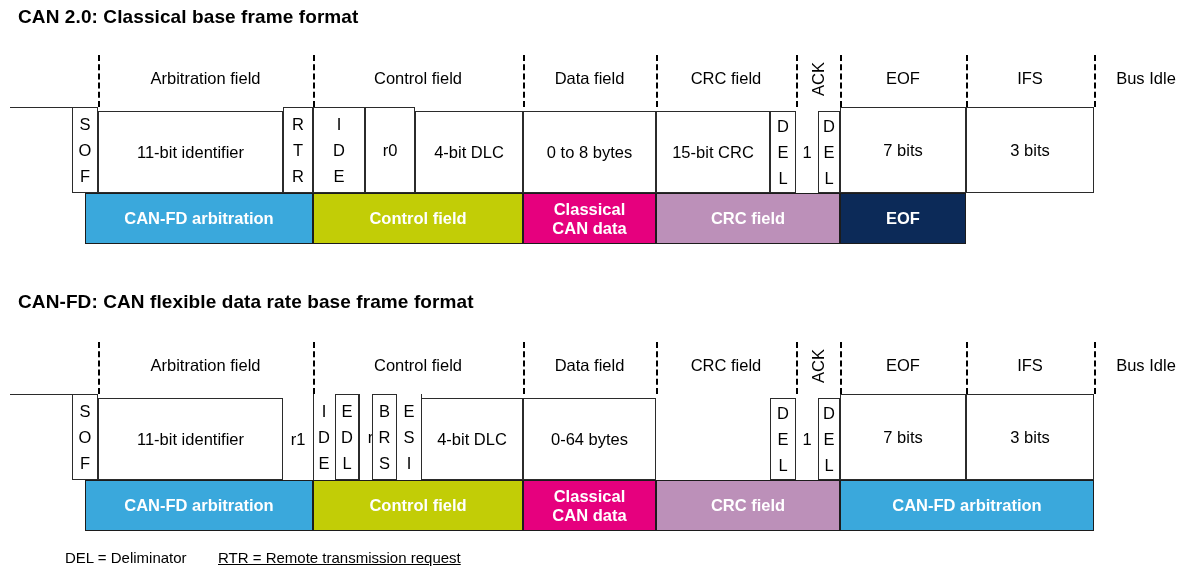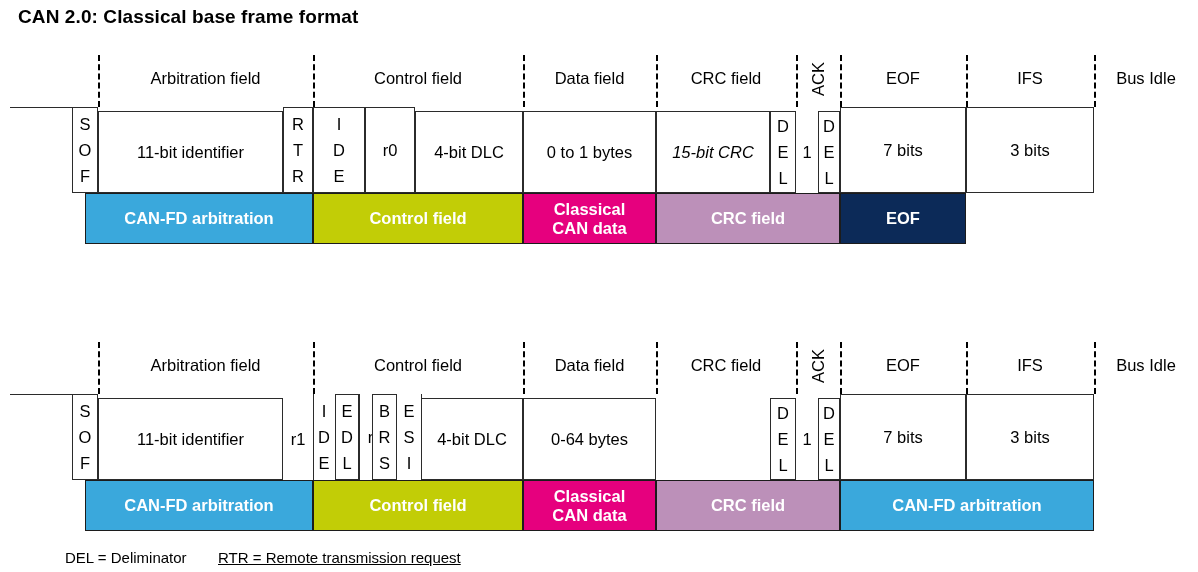--- a/index.html
+++ b/index.html
@@ -125,39 +125,40 @@
 F</div>
   <div class="cell" style="left:98px;top:111px;width:185px;height:82px;">11-bit identifier</div>
   <div class="cell vert" style="left:283px;top:107px;width:30px;height:86px;">R
 T
 R</div>
   <div class="cell vert" style="left:313px;top:107px;width:52px;height:86px;">I
 D
 E</div>
   <div class="cell" style="left:365px;top:107px;width:50px;height:86px;">r0</div>
   <div class="cell" style="left:415px;top:111px;width:108px;height:82px;">4-bit DLC</div>
-  <div class="cell" style="left:523px;top:111px;width:133px;height:82px;">0 to 1 bytes</div>
-  <div class="cell" style="left:656px;top:111px;width:114px;height:82px;font-style:italic;">15-bit CRC</div>
+  <div class="cell" style="left:523px;top:111px;width:133px;height:82px;">0 to 8 bytes</div>
+  <div class="cell" style="left:656px;top:111px;width:114px;height:82px;">15-bit CRC</div>
   <div class="cell vert" style="left:770px;top:111px;width:26px;height:82px;">D
 E
 L</div>
   <div class="cell nb" style="left:796px;top:111px;width:22px;height:82px;">1</div>
   <div class="cell vert" style="left:818px;top:111px;width:22px;height:82px;">D
 E
 L</div>
   <div class="cell" style="left:840px;top:107px;width:126px;height:86px;">7 bits</div>
   <div class="cell" style="left:966px;top:107px;width:128px;height:86px;">3 bits</div>
 
   <div class="band" style="left:85px;top:193px;width:228px;height:51px;background:#3aa8dc;">CAN-FD arbitration</div>
   <div class="band" style="left:313px;top:193px;width:210px;height:51px;background:#c2cd06;">Control field</div>
   <div class="band" style="left:523px;top:193px;width:133px;height:51px;background:#e6007e;">Classical
 CAN data</div>
   <div class="band" style="left:656px;top:193px;width:184px;height:51px;background:#bc90b9;">CRC field</div>
   <div class="band" style="left:840px;top:193px;width:126px;height:51px;background:#0c2a58;">EOF</div>
 
+  <div class="title" id="title-canfd">CAN-FD: CAN flexible data rate base frame format</div>
 
   <div class="dash" style="left:98px;top:342px;height:52px;"></div>
   <div class="dash" style="left:313px;top:342px;height:52px;"></div>
   <div class="dash" style="left:523px;top:342px;height:52px;"></div>
   <div class="dash" style="left:656px;top:342px;height:52px;"></div>
   <div class="dash" style="left:796px;top:342px;height:52px;"></div>
   <div class="dash" style="left:840px;top:342px;height:52px;"></div>
   <div class="dash" style="left:966px;top:342px;height:52px;"></div>
   <div class="dash" style="left:1094px;top:342px;height:52px;"></div>
 

